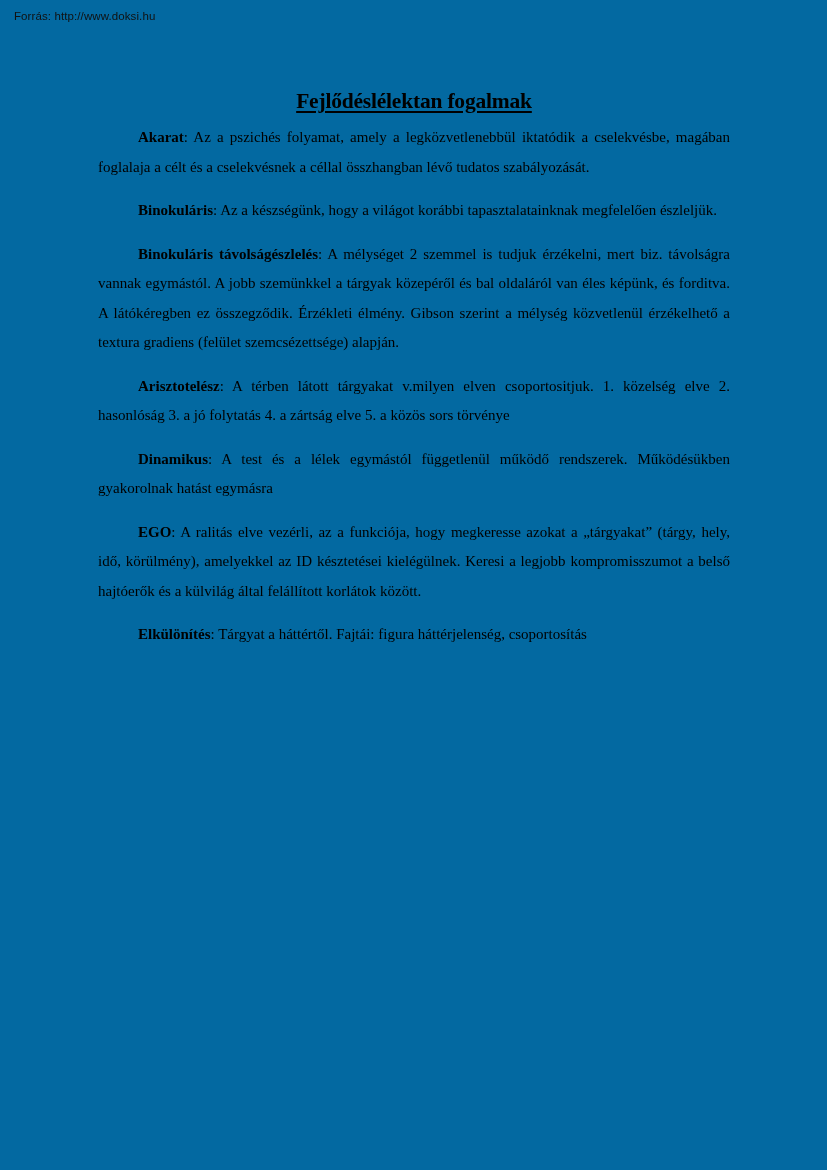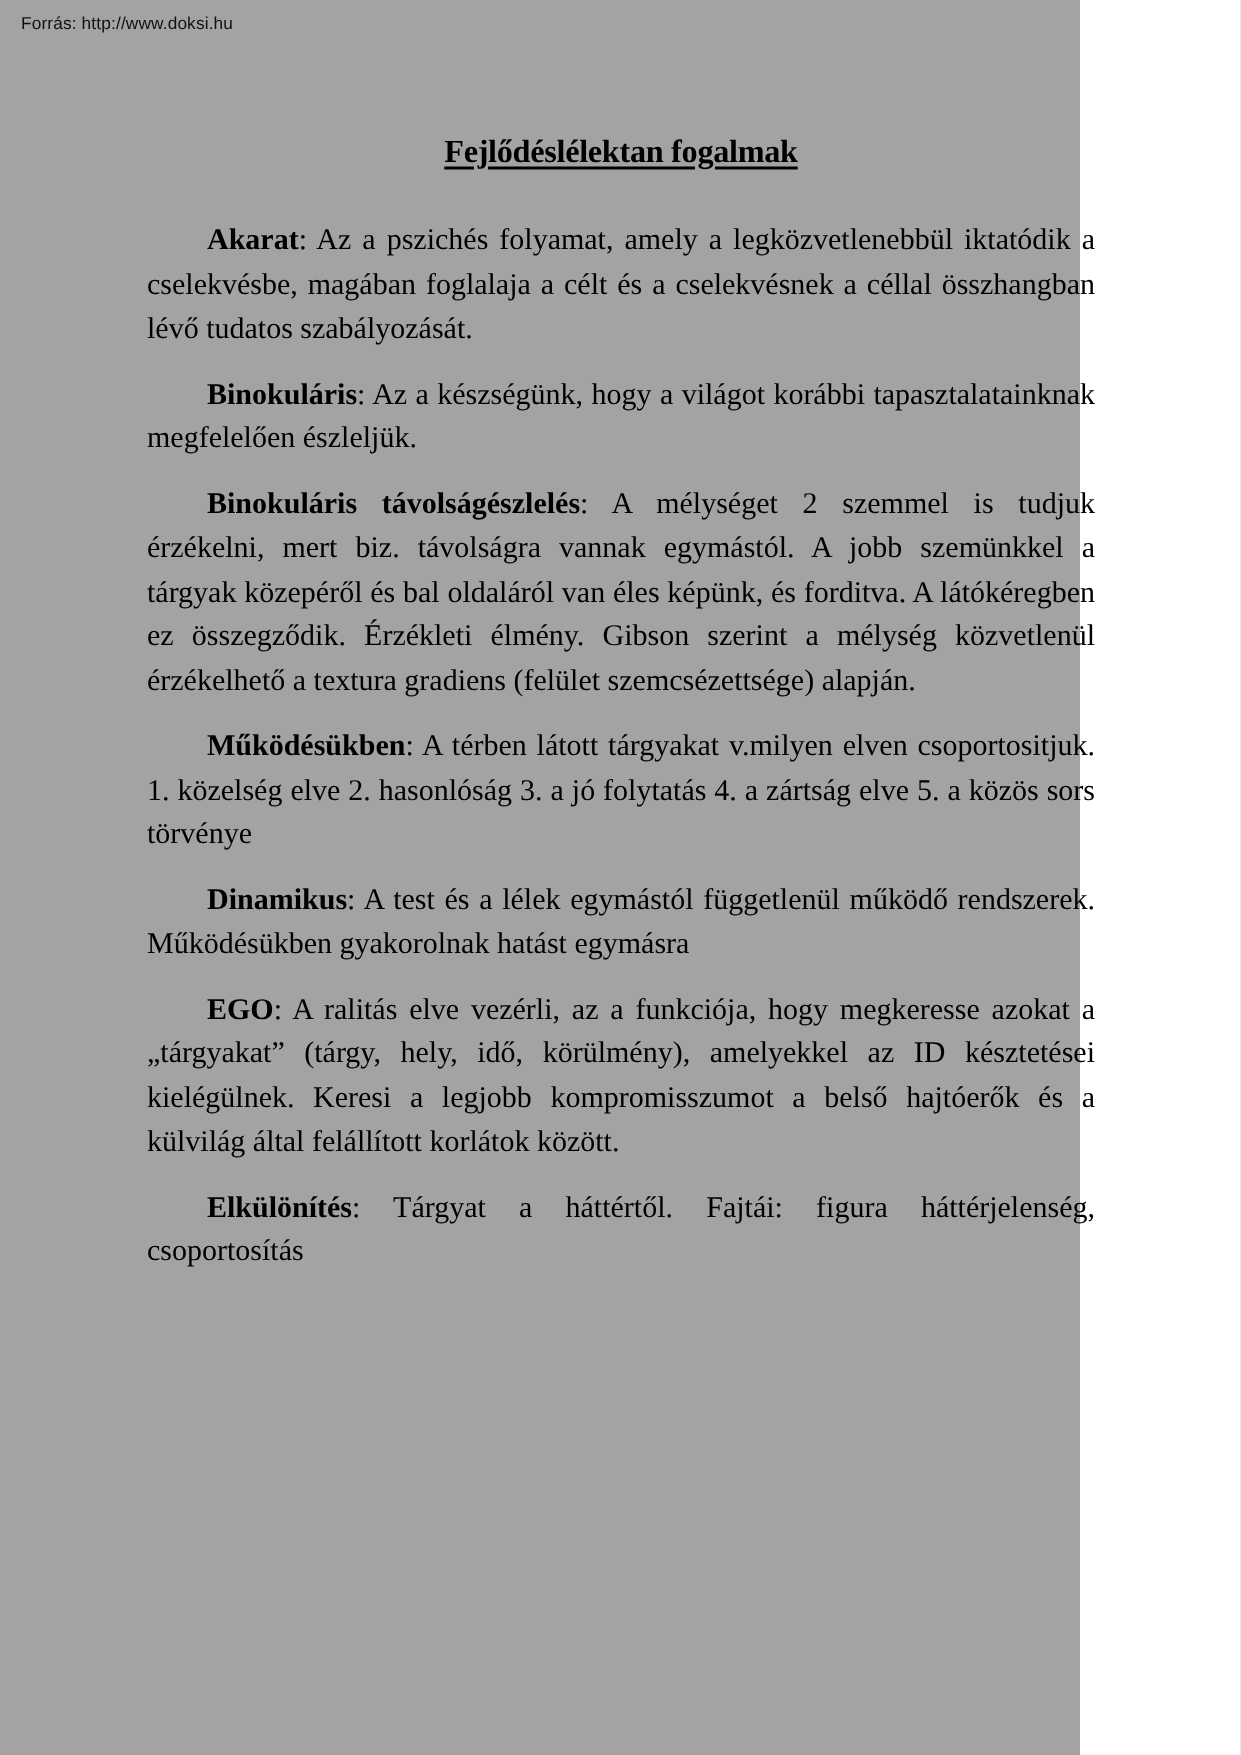--- a/index.html
+++ b/index.html
@@ -11,23 +11,23 @@
     width: 827px;
     height: 1170px;
     overflow: hidden;
     font-family: "Liberation Serif", "DejaVu Serif", serif;
     color: #000000;
     position: relative;
   }
 
   .page {
     position: relative;
-    width: 720px;
+    width: 827px;
     height: 1170px;
-    background: #a3a3a3;
+    background: #0369a1;
     box-sizing: border-box;
   }
 
   
   .source-header {
     position: absolute;
     left: 14px;
     top: 9px;
     font-family: "Liberation Sans", "DejaVu Sans", sans-serif;
     font-size: 11.5px;
@@ -45,26 +45,26 @@
     width: 632px;
   }
 
   .doc-title {
     text-align: center;
     font-size: 21.5px;
     font-weight: bold;
     line-height: 30px;
     text-decoration: underline;
     text-underline-offset: 3px;
-    margin: 0 0 30px 0;
+    margin: 0 0 7px 0;
     letter-spacing: -0.2px;
   }
 
   .entry {
-    font-size: 20px;
+    font-size: 15px;
     line-height: 29.5px;
     text-align: justify;
     text-justify: inter-word;
     text-indent: 40px;
     margin: 0;
     padding: 0 0 14px 0;
     hyphens: none;
   }
 
   .entry:last-child {
@@ -87,21 +87,21 @@
   <div class="source-header">Forrás: http://www.doksi.hu</div>
 
   <div class="doc-body">
 
     <h1 class="doc-title">Fejlődéslélektan fogalmak</h1>
 
     <div id="entries-container">
         <p class="entry"><span class="term">Akarat</span><span class="sep">: </span><span class="defn">Az a pszichés folyamat, amely a legközvetlenebbül iktatódik a cselekvésbe, magában foglalaja a célt és a cselekvésnek a céllal összhangban lévő tudatos szabályozását.</span></p>
         <p class="entry"><span class="term">Binokuláris</span><span class="sep">: </span><span class="defn">Az a készségünk, hogy a világot korábbi tapasztalatainknak megfelelően észleljük.</span></p>
         <p class="entry"><span class="term">Binokuláris távolságészlelés</span><span class="sep">: </span><span class="defn">A mélységet 2 szemmel is tudjuk érzékelni, mert biz. távolságra vannak egymástól. A jobb szemünkkel a tárgyak közepéről és bal oldaláról van éles képünk, és forditva. A látókéregben ez összegződik. Érzékleti élmény. Gibson szerint a mélység közvetlenül érzékelhető a textura gradiens (felület szemcsézettsége) alapján.</span></p>
-        <p class="entry"><span class="term">Működésükben</span><span class="sep">: </span><span class="defn">A térben látott tárgyakat v.milyen elven csoportositjuk. 1. közelség elve 2. hasonlóság 3. a jó folytatás 4. a zártság elve 5. a közös sors törvénye</span></p>
+        <p class="entry"><span class="term">Arisztotelész</span><span class="sep">: </span><span class="defn">A térben látott tárgyakat v.milyen elven csoportositjuk. 1. közelség elve 2. hasonlóság 3. a jó folytatás 4. a zártság elve 5. a közös sors törvénye</span></p>
         <p class="entry"><span class="term">Dinamikus</span><span class="sep">: </span><span class="defn">A test és a lélek egymástól függetlenül működő rendszerek. Működésükben gyakorolnak hatást egymásra</span></p>
         <p class="entry"><span class="term">EGO</span><span class="sep">: </span><span class="defn">A ralitás elve vezérli, az a funkciója, hogy megkeresse azokat a „tárgyakat” (tárgy, hely, idő, körülmény), amelyekkel az ID késztetései kielégülnek. Keresi a legjobb kompromisszumot a belső hajtóerők és a külvilág által felállított korlátok között.</span></p>
         <p class="entry"><span class="term">Elkülönítés</span><span class="sep">: </span><span class="defn">Tárgyat a háttértől. Fajtái: figura háttérjelenség, csoportosítás</span></p>
       </div>
 
   </div>
 
 </div>
 
 </body></html>

